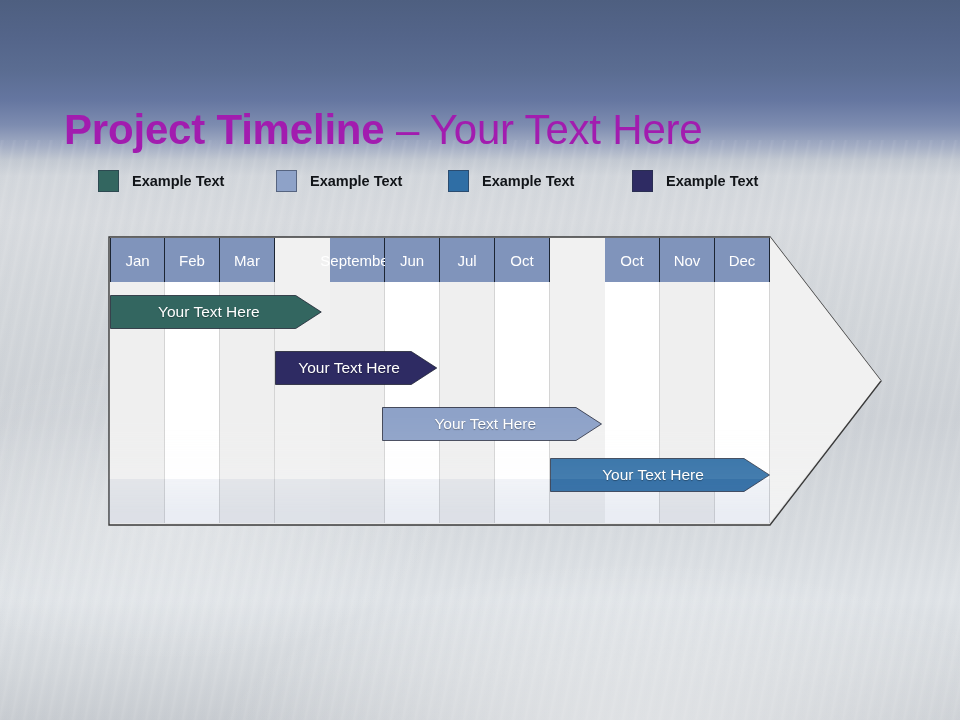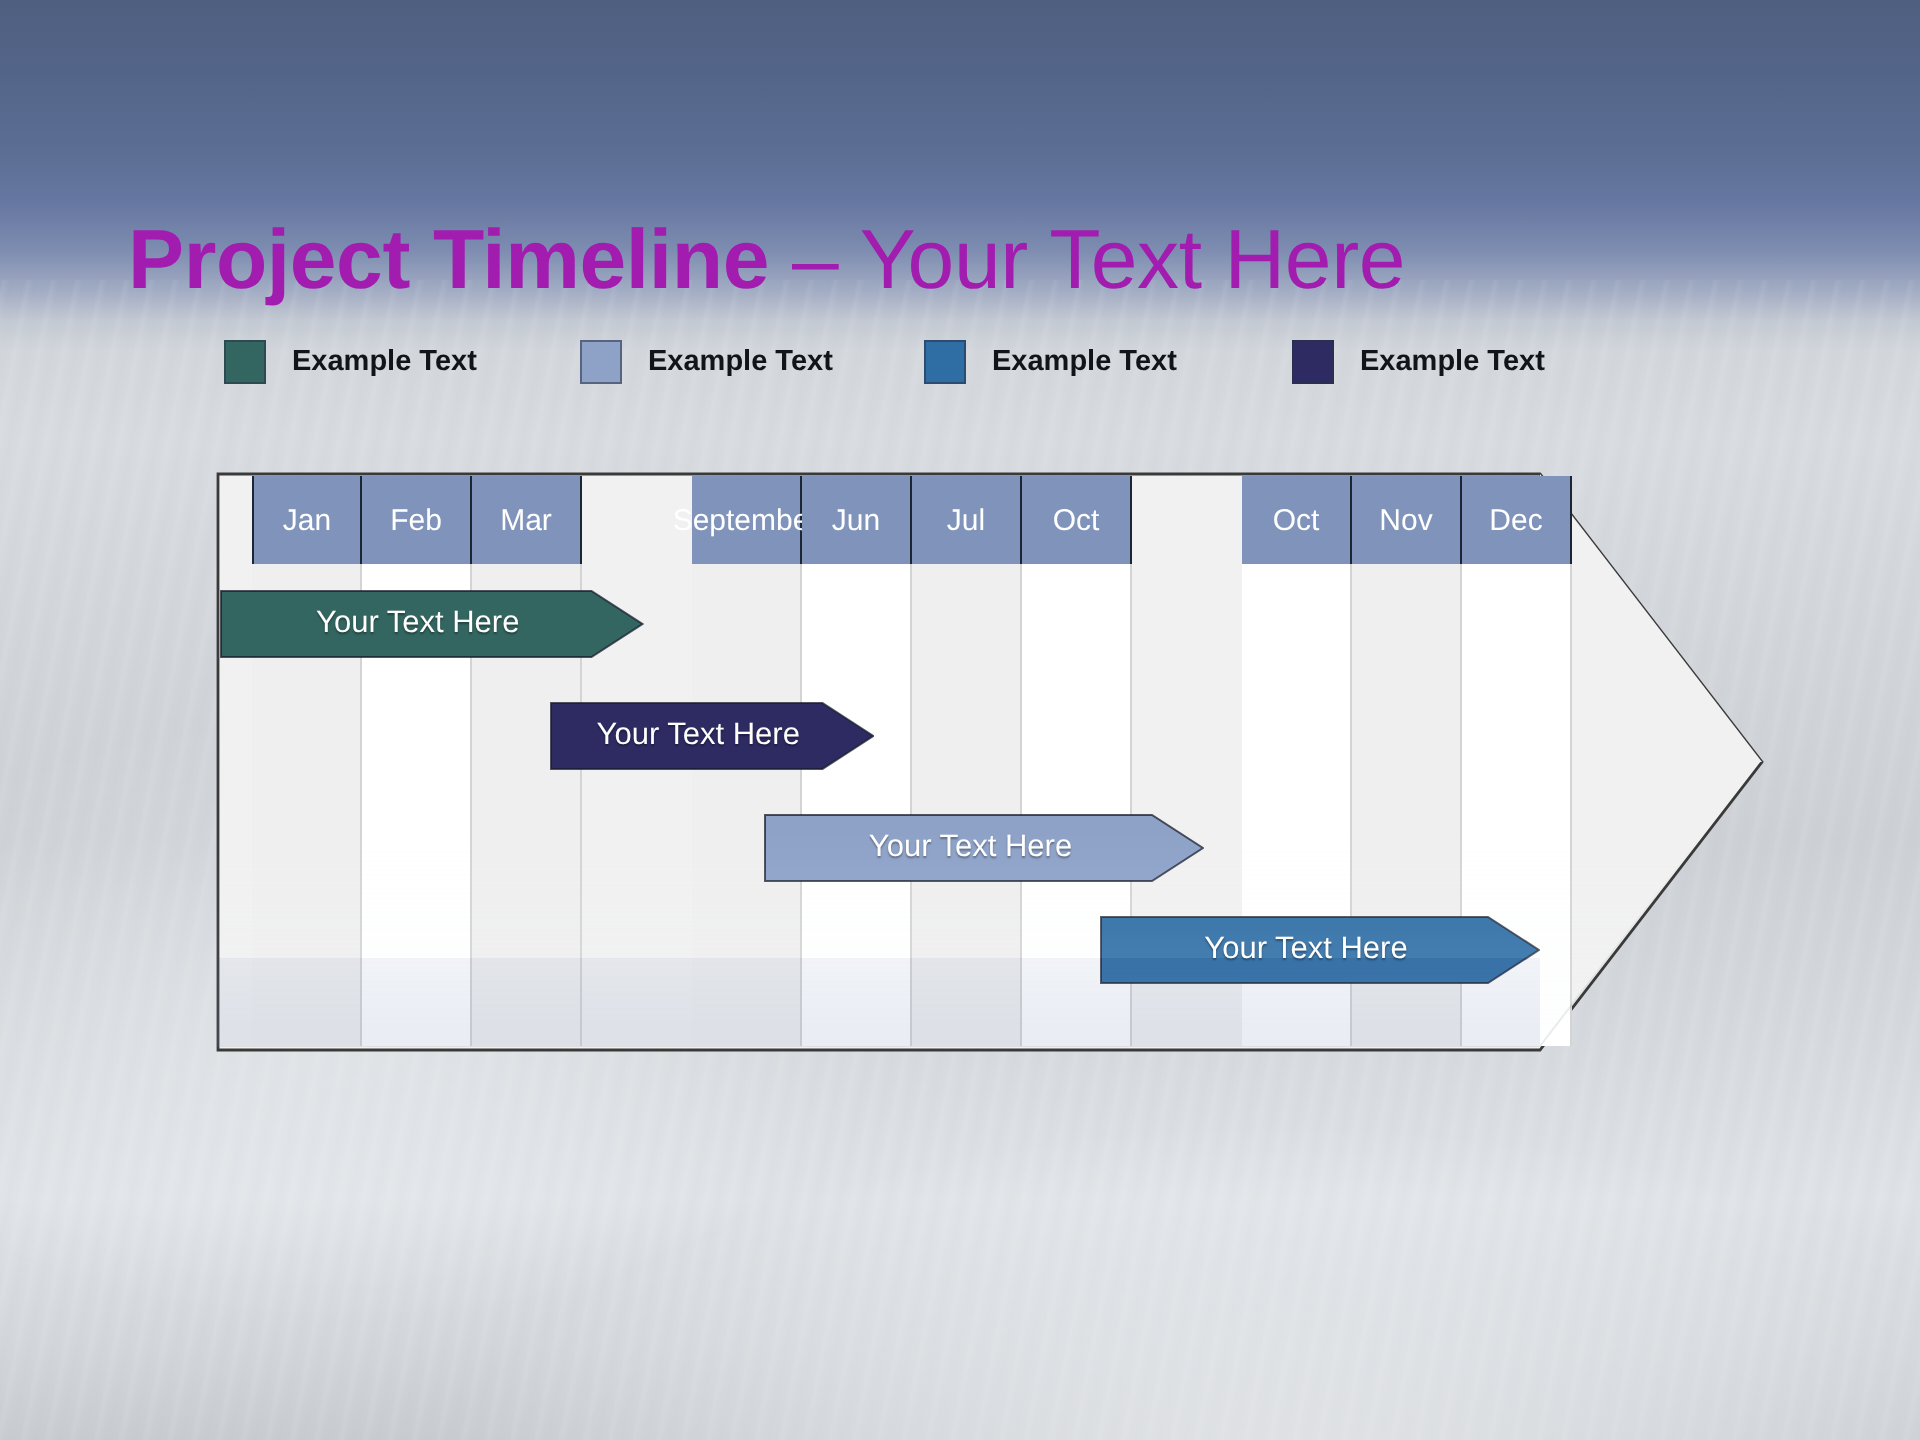--- a/index.html
+++ b/index.html
@@ -64,21 +64,21 @@
     letter-spacing: -0.2px;
     white-space: nowrap;
     margin-top: 48px;
   }
   #title .strong { font-weight: bold; }
   #title .light  { font-weight: normal; }
 
   
   #legend {
     position: absolute;
-    left: 112px; top: 168px;
+    left: 98px; top: 168px;
     width: 780px; height: 28px;
   }
   .legend-item {
     position: absolute;
     top: 0;
     display: flex;
     align-items: center;
     height: 26px;
   }
   .legend-swatch {
@@ -99,21 +99,21 @@
   #chart {
     position: absolute;
     left: 108px; top: 236px;
     width: 774px; height: 290px;
   }
   #chart-arrow-fill {
     position: absolute; left: 0; top: 0; width: 774px; height: 290px;
   }
   #grid {
     position: absolute;
-    left: 18px; top: 2px;
+    left: 2px; top: 2px;
     width: 792px; height: 285px;
   }
   .col {
     position: absolute;
     top: 0; width: 55px; height: 285px;
     box-sizing: border-box;
   }
   .col.shade { background: #efefef; }
   .col.plain { background: #ffffff; }
   .col .col-sep {

